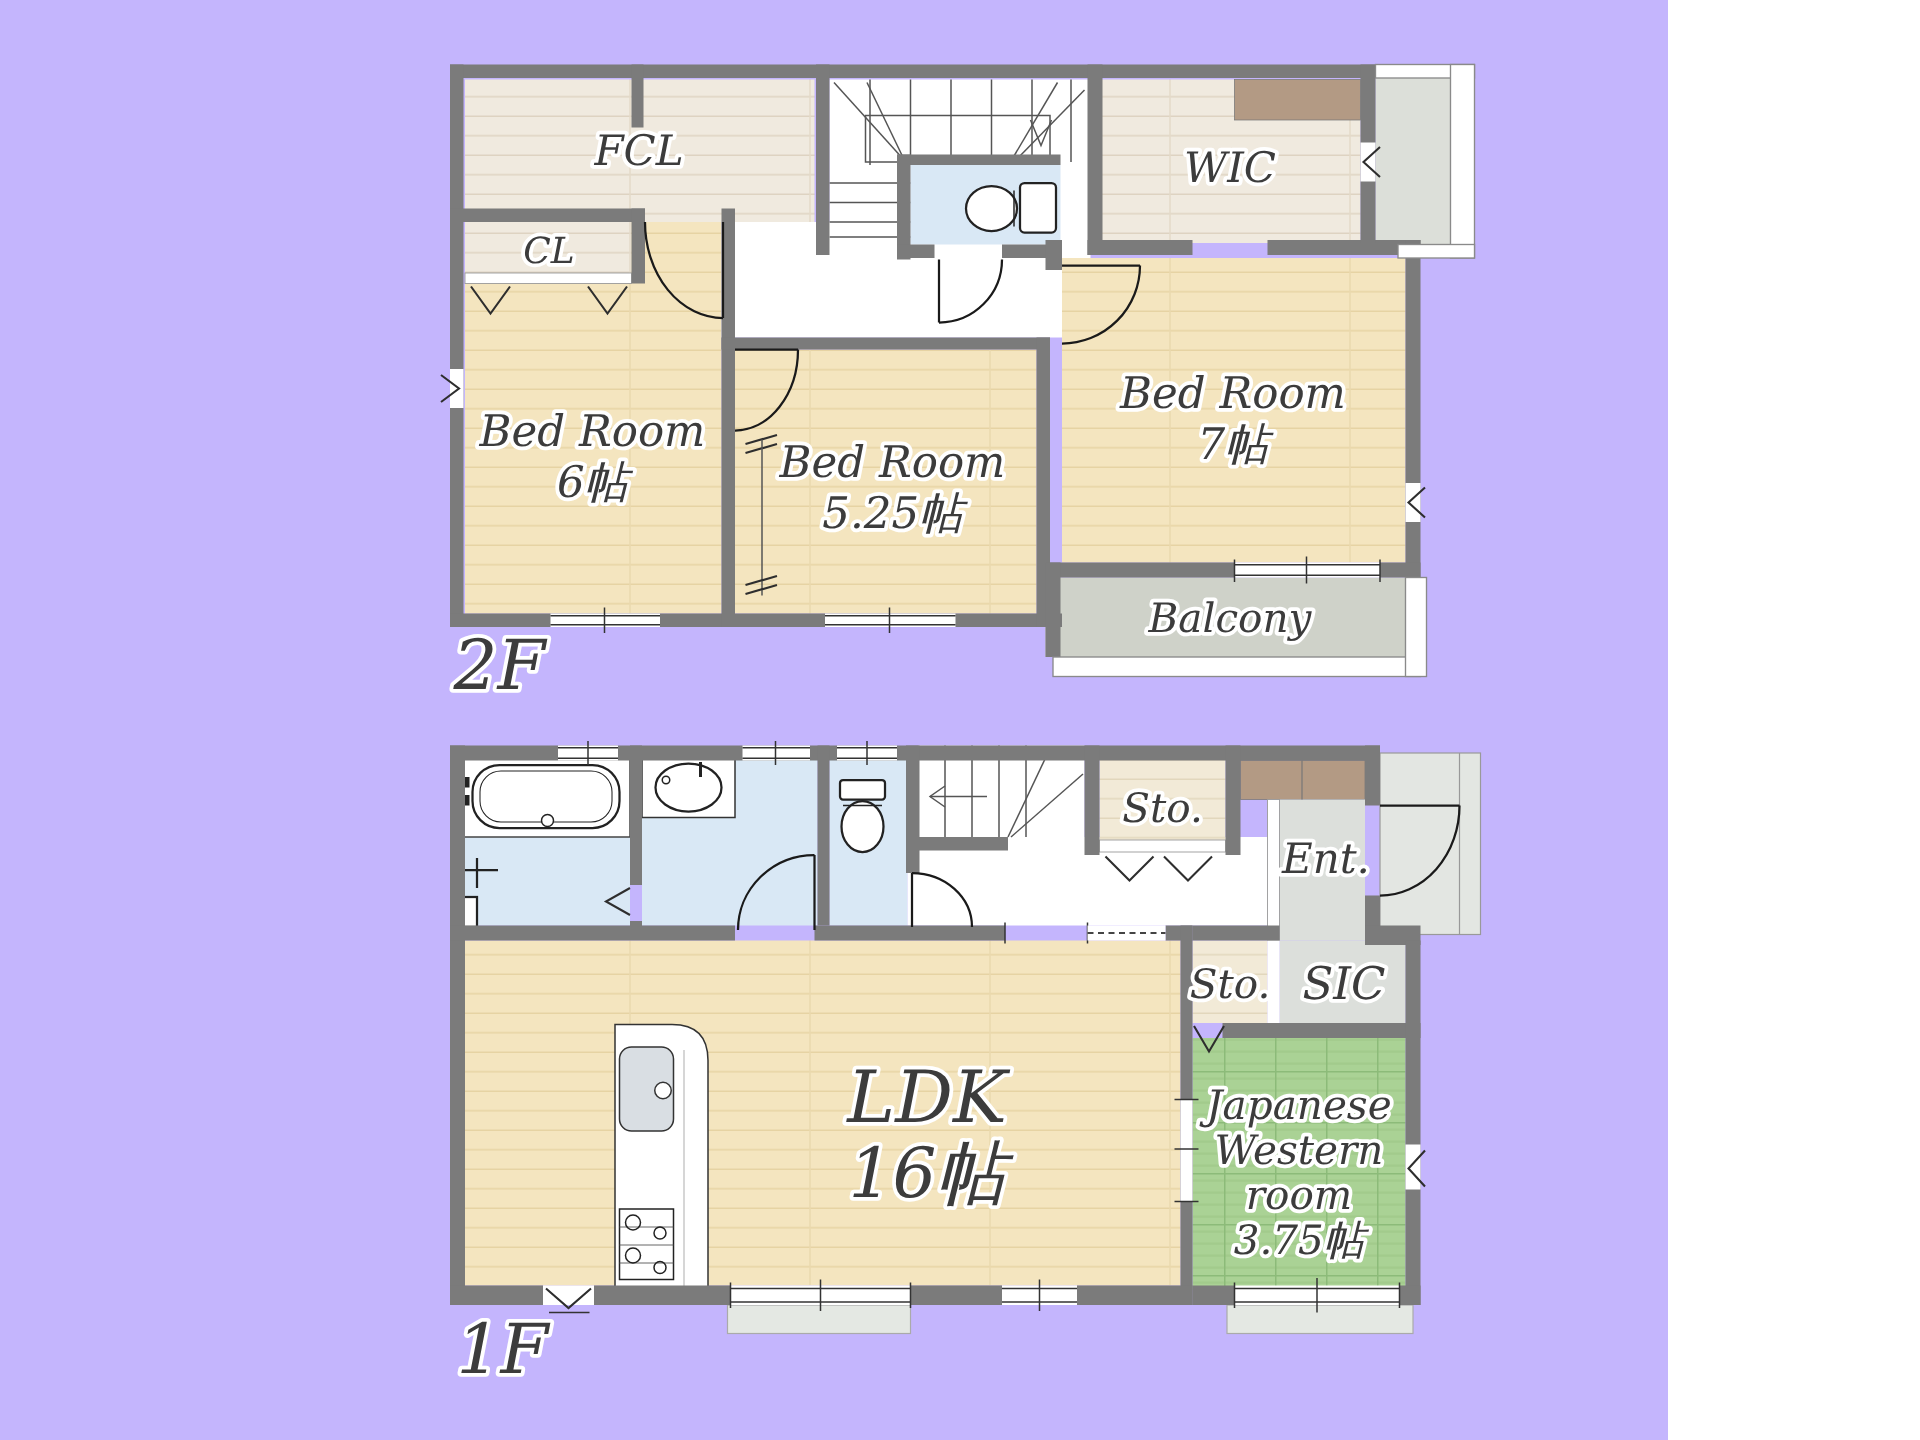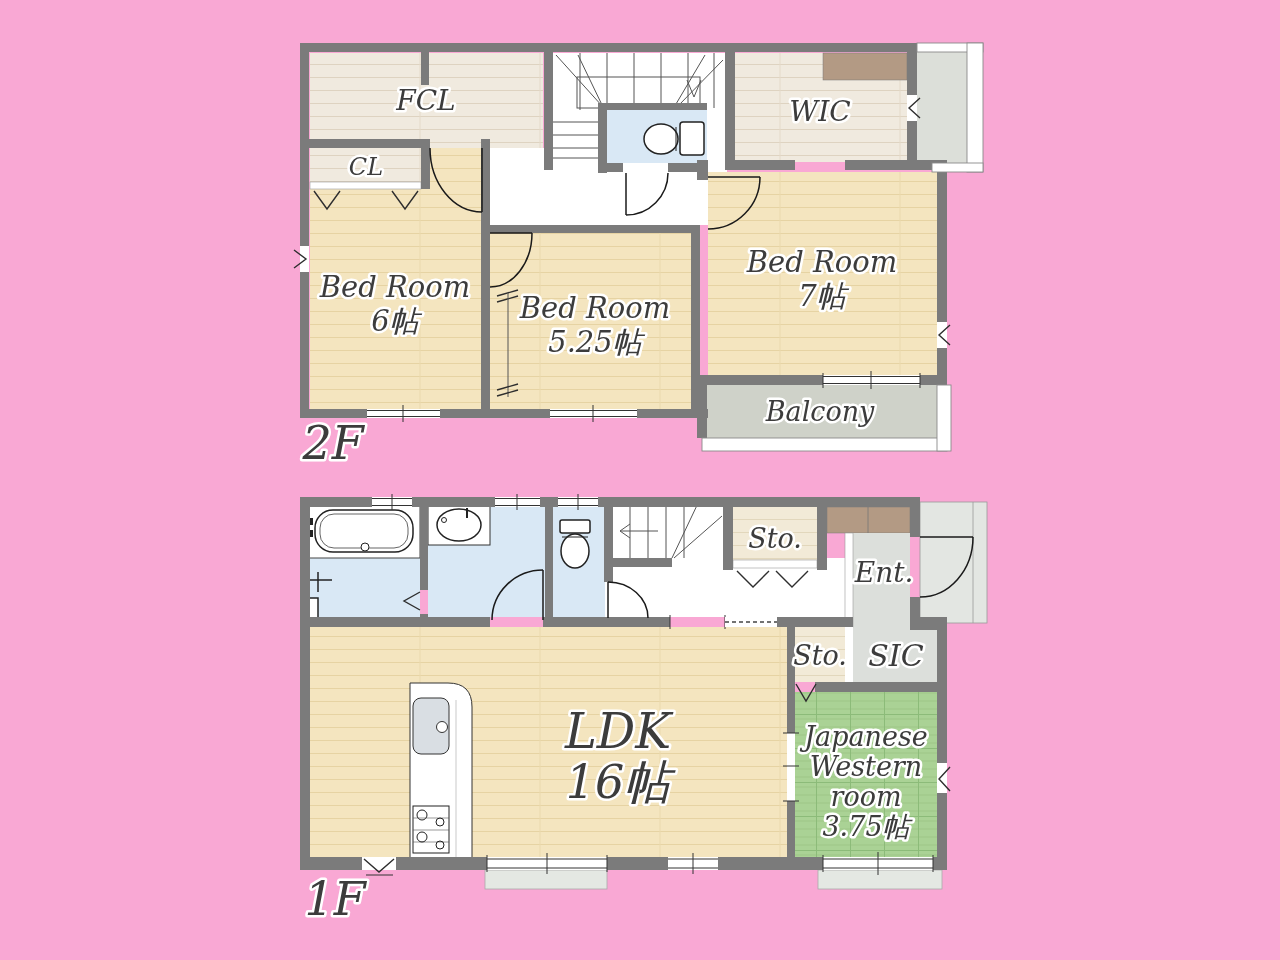--- a/index.html
+++ b/index.html
@@ -1,16 +1,16 @@
 <!DOCTYPE html>
 <html><head>
 <meta charset="utf-8">
 <style>
   html,body{margin:0;padding:0;background:#fff;}
-  .page{position:relative;width:1280px;height:960px;background:#f9a8d4;overflow:hidden;
+  .page{position:relative;width:1112px;height:960px;background:#c4b5fd;overflow:hidden;
         font-family:"DejaVu Serif","Liberation Serif",serif;}
   svg{position:absolute;}
   #f2svg{left:280px;top:30px;}
   #f1svg{left:280px;top:475px;}
   .wall{fill:#7b7b7b;}
   .door{fill:none;stroke:#1a1a1a;stroke-width:1.5;}
   .leaf{stroke:#1a1a1a;stroke-width:1.5;}
   .step{stroke:#555;stroke-width:1;fill:none;}
   .mark{stroke:#2e2e2e;stroke-width:1.4;fill:none;}
   .winl{stroke:#333;stroke-width:1;}

